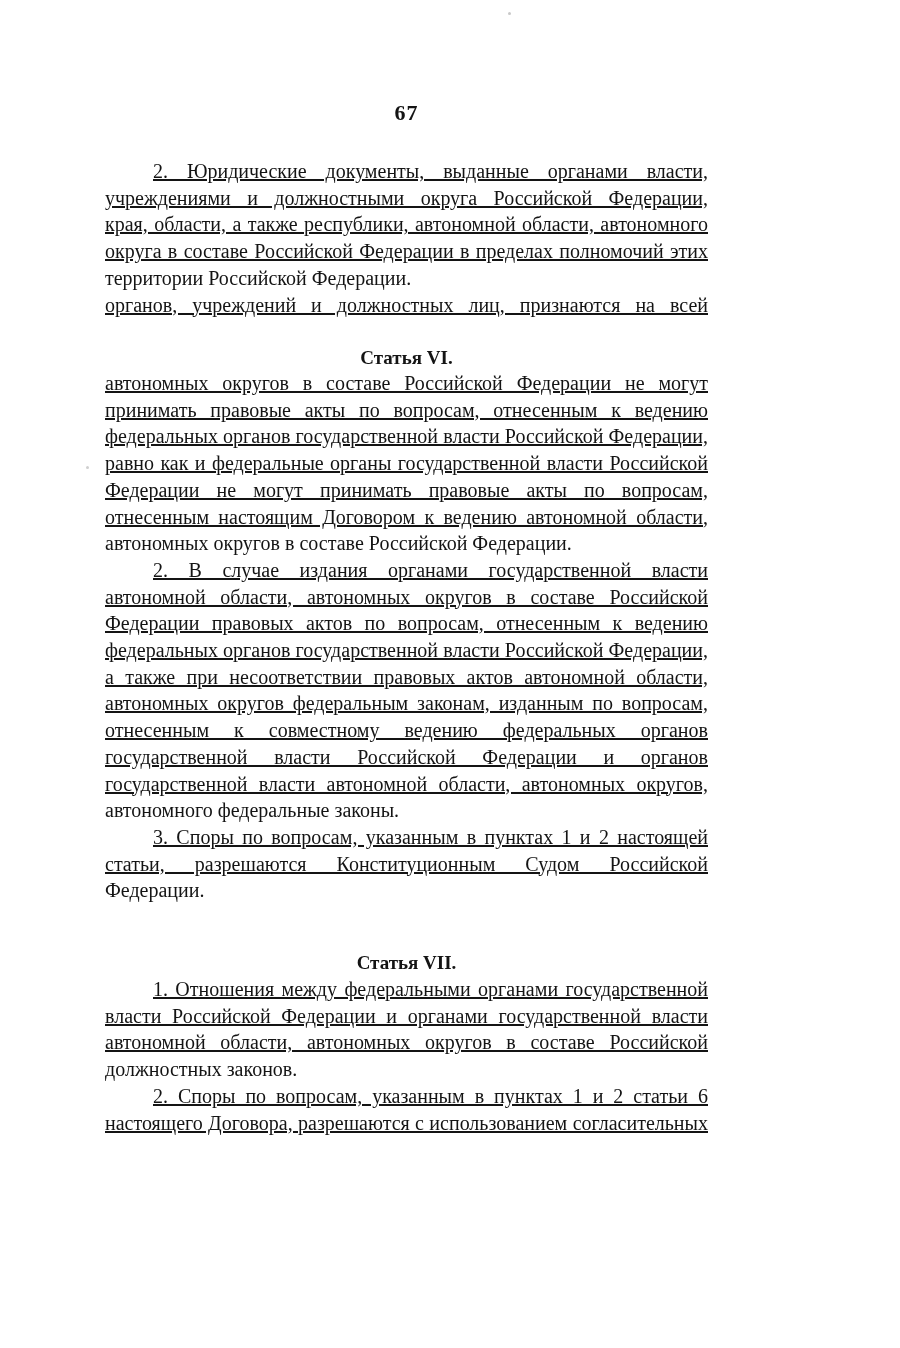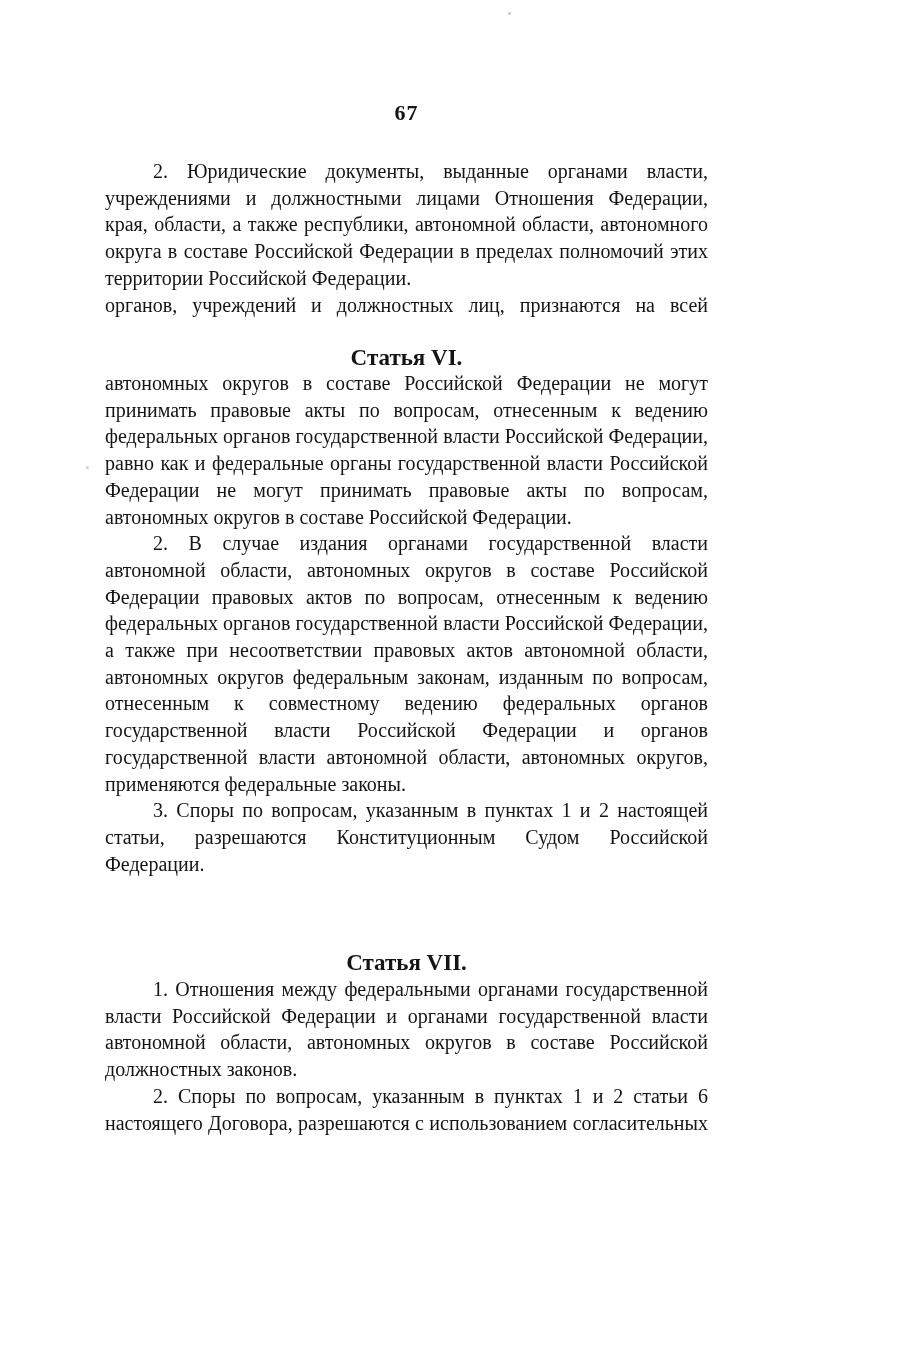--- a/index.html
+++ b/index.html
@@ -11,29 +11,29 @@
     font-family:"Liberation Serif","DejaVu Serif",serif;
     color:#141414;
   }
   .col{position:absolute;left:105px;width:603px;}
   .pagenum{
     top:99px;text-align:center;
     font-size:22px;font-weight:bold;line-height:27px;
     letter-spacing:1px;
   }
   .heading{
-    text-align:center;font-size:23px;font-weight:bold;line-height:27px;
+    text-align:center;font-size:19px;font-weight:bold;line-height:27px;
   }
   .ln{
     font-size:20px;line-height:26.7px;
     text-align:justify;
     text-justify:inter-word;
     white-space:normal;
   }
-  .j{text-align-last:justify;}
+  .j{text-align-last:justify;text-decoration:underline;}
   .last{text-align-last:left;}
   .ind{text-indent:48px;}
   .punch{
     position:absolute;width:23px;height:23px;border-radius:50%;
     background:#060606;
   }
   .edge-line{
     position:absolute;top:-6px;left:896px;width:3px;height:1362px;
     background:#0b0b0b;transform:rotate(0.22deg);transform-origin:top left;
   }
@@ -46,47 +46,48 @@
 </style>
 </head>
 <body>
 
 <div class="page">
 
   <div class="col pagenum">67</div>
 
   <div class="col" style="top:158px">
     <div class="ln j ind">2. Юридические документы, выданные органами власти,</div>
-    <div class="ln j">учреждениями и должностными лицами Отношения Федерации,</div>
+    <div class="ln j">учреждениями и должностными округа Российской Федерации,</div>
     <div class="ln j">края, области, а также республики, автономной области, автономного</div>
     <div class="ln j">округа в составе Российской Федерации в пределах полномочий этих</div>
     <div class="ln last">территории Российской Федерации.</div>
     <div class="ln j">органов, учреждений и должностных лиц, признаются на всей</div>
   </div>
 
   <div class="col heading" style="top:344px">Статья VI.</div>
 
   <div class="col" style="top:370px">
     <div class="ln j">автономных округов в составе Российской Федерации не могут</div>
     <div class="ln j">принимать правовые акты по вопросам, отнесенным к ведению</div>
     <div class="ln j">федеральных органов государственной власти Российской Федерации,</div>
     <div class="ln j">равно как и федеральные органы государственной власти Российской</div>
     <div class="ln j">Федерации не могут принимать правовые акты по вопросам,</div>
+    <div class="ln j">отнесенным настоящим Договором к ведению автономной области,</div>
     <div class="ln last">автономных округов в составе Российской Федерации.</div>
 
     <div class="ln j ind">2. В случае издания органами государственной власти</div>
     <div class="ln j">автономной области, автономных округов в составе Российской</div>
     <div class="ln j">Федерации правовых актов по вопросам, отнесенным к ведению</div>
     <div class="ln j">федеральных органов государственной власти Российской Федерации,</div>
     <div class="ln j">а также при несоответствии правовых актов автономной области,</div>
     <div class="ln j">автономных округов федеральным законам, изданным по вопросам,</div>
     <div class="ln j">отнесенным к совместному ведению федеральных органов</div>
     <div class="ln j">государственной власти Российской Федерации и органов</div>
     <div class="ln j">государственной власти автономной области, автономных округов,</div>
-    <div class="ln last">применяются федеральные законы.</div>
+    <div class="ln last">автономного федеральные законы.</div>
 
     <div class="ln j ind">3. Споры по вопросам, указанным в пунктах 1 и 2 настоящей</div>
     <div class="ln j">статьи, разрешаются Конституционным Судом Российской</div>
     <div class="ln last">Федерации.</div>
   </div>
 
   <div class="col heading" style="top:949px">Статья VII.</div>
 
   <div class="col" style="top:976px">
     <div class="ln j ind">1. Отношения между федеральными органами государственной</div>

